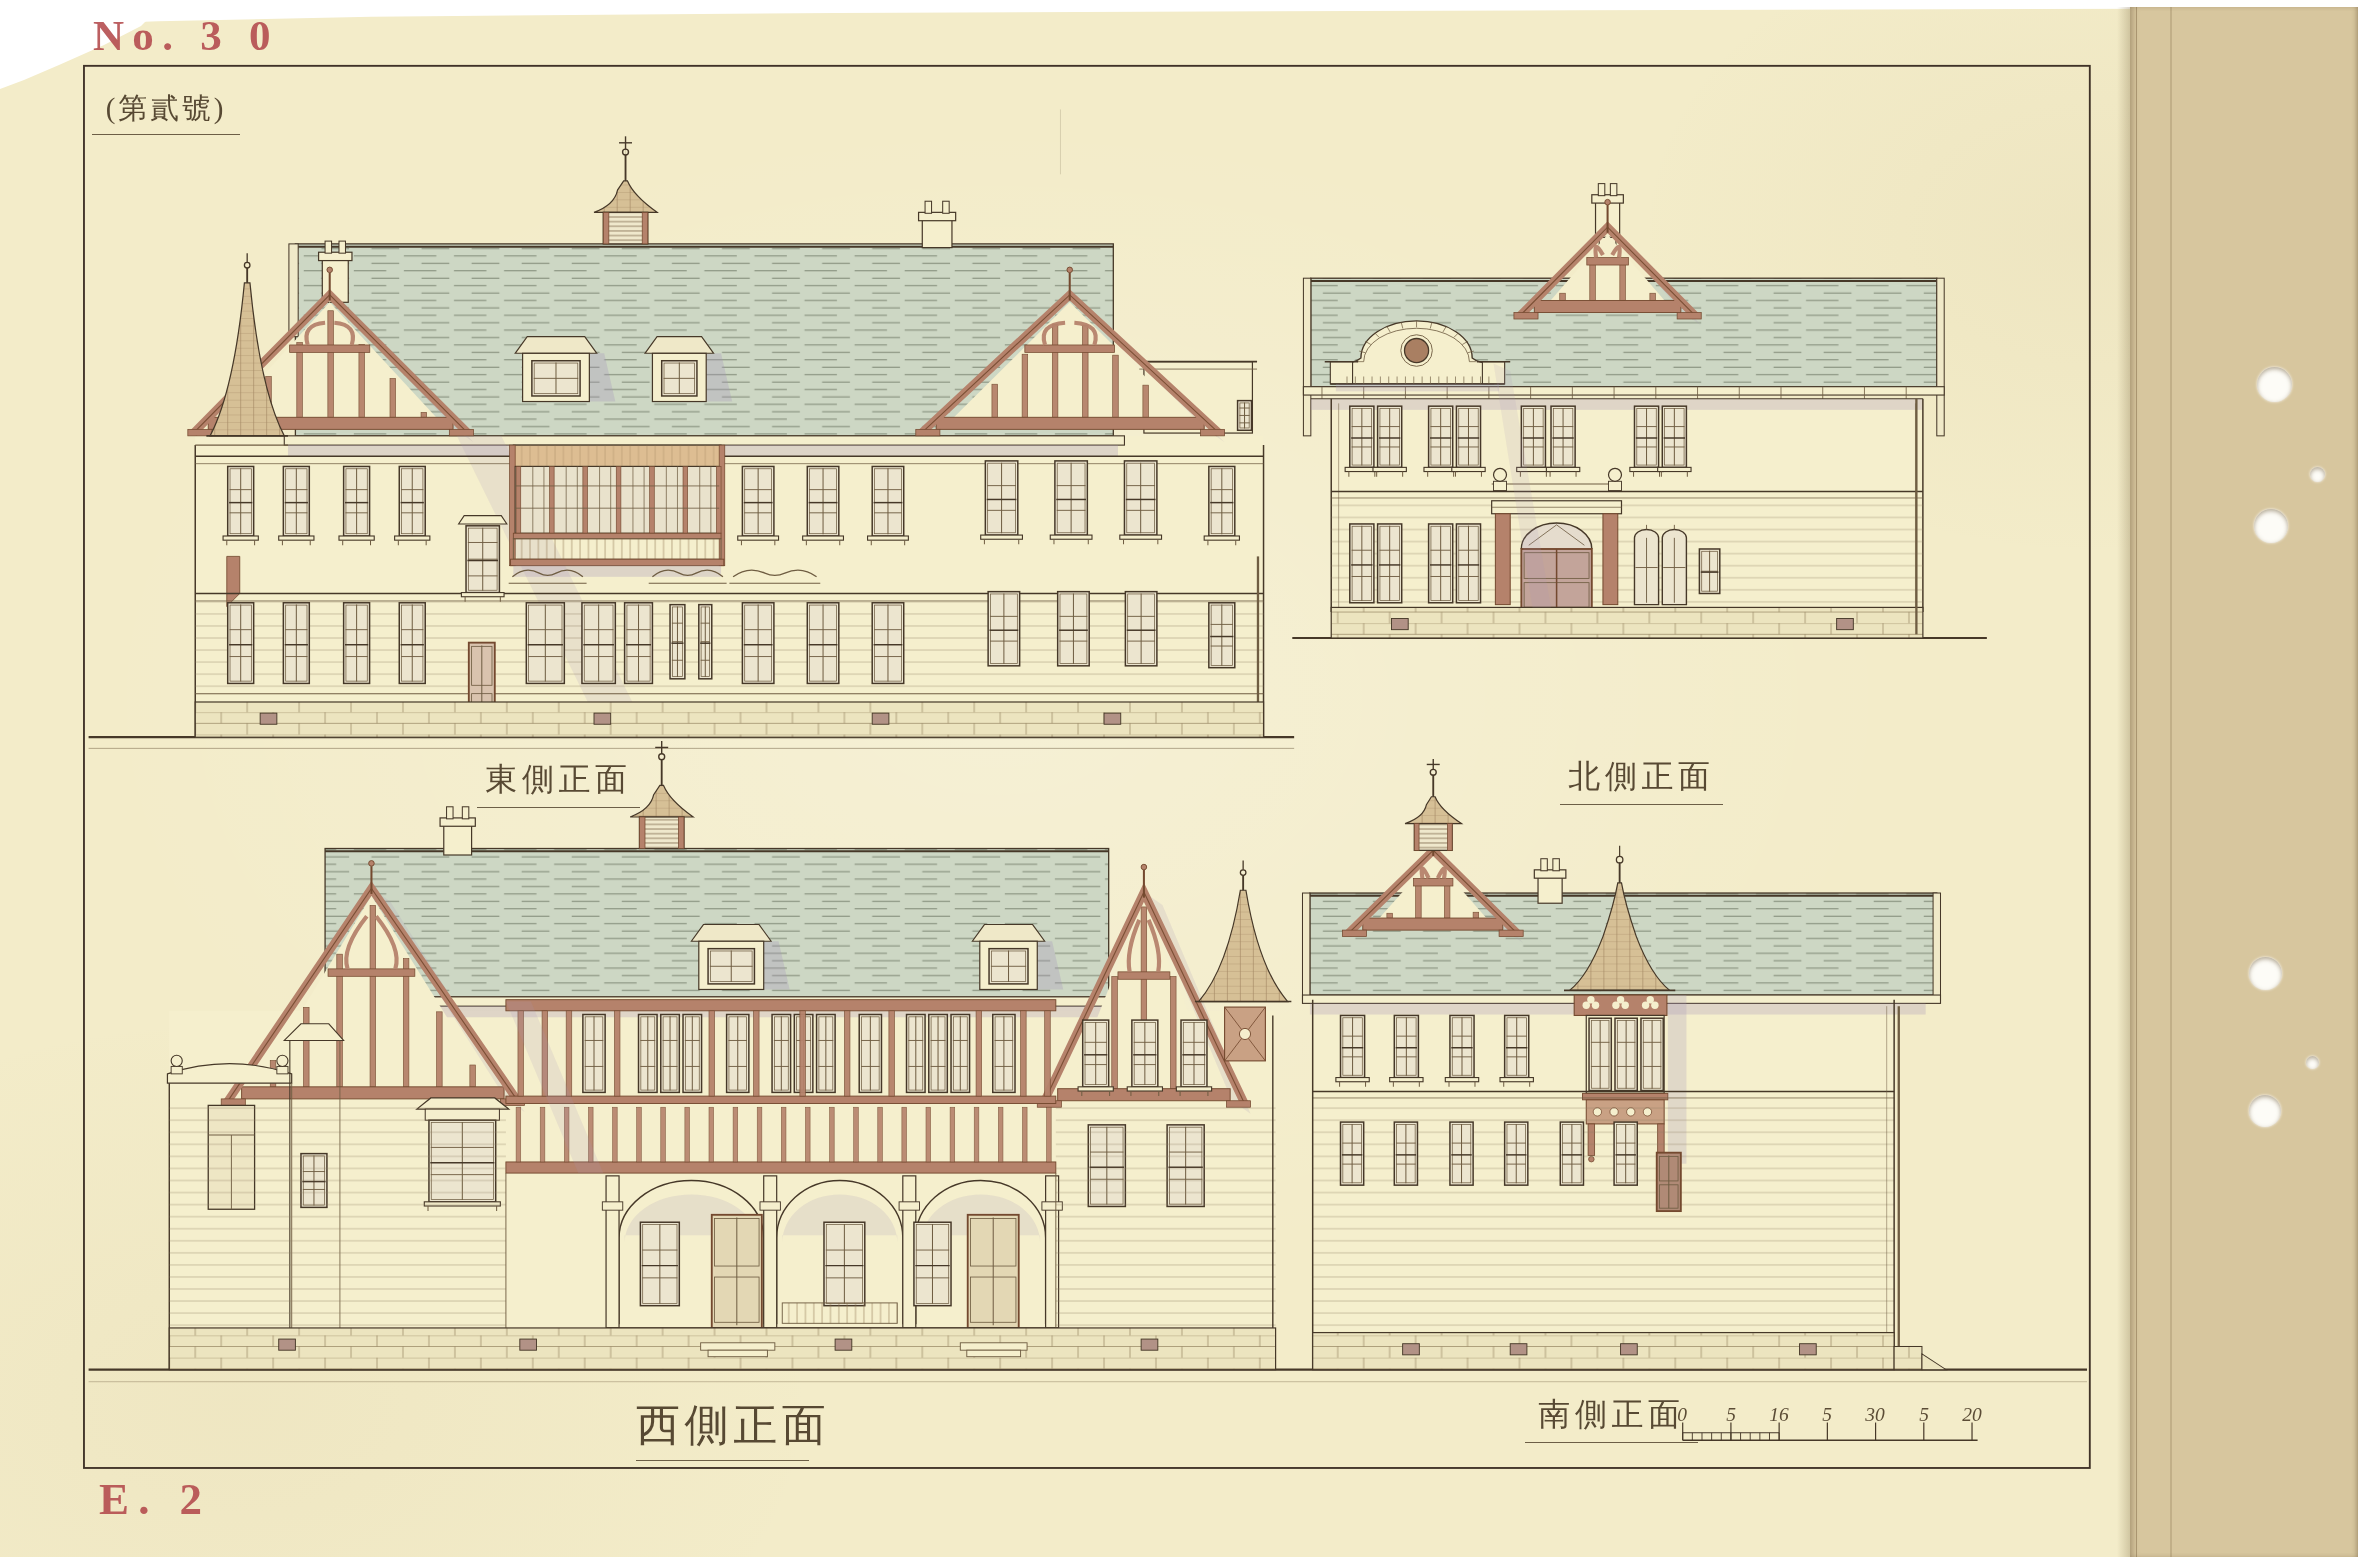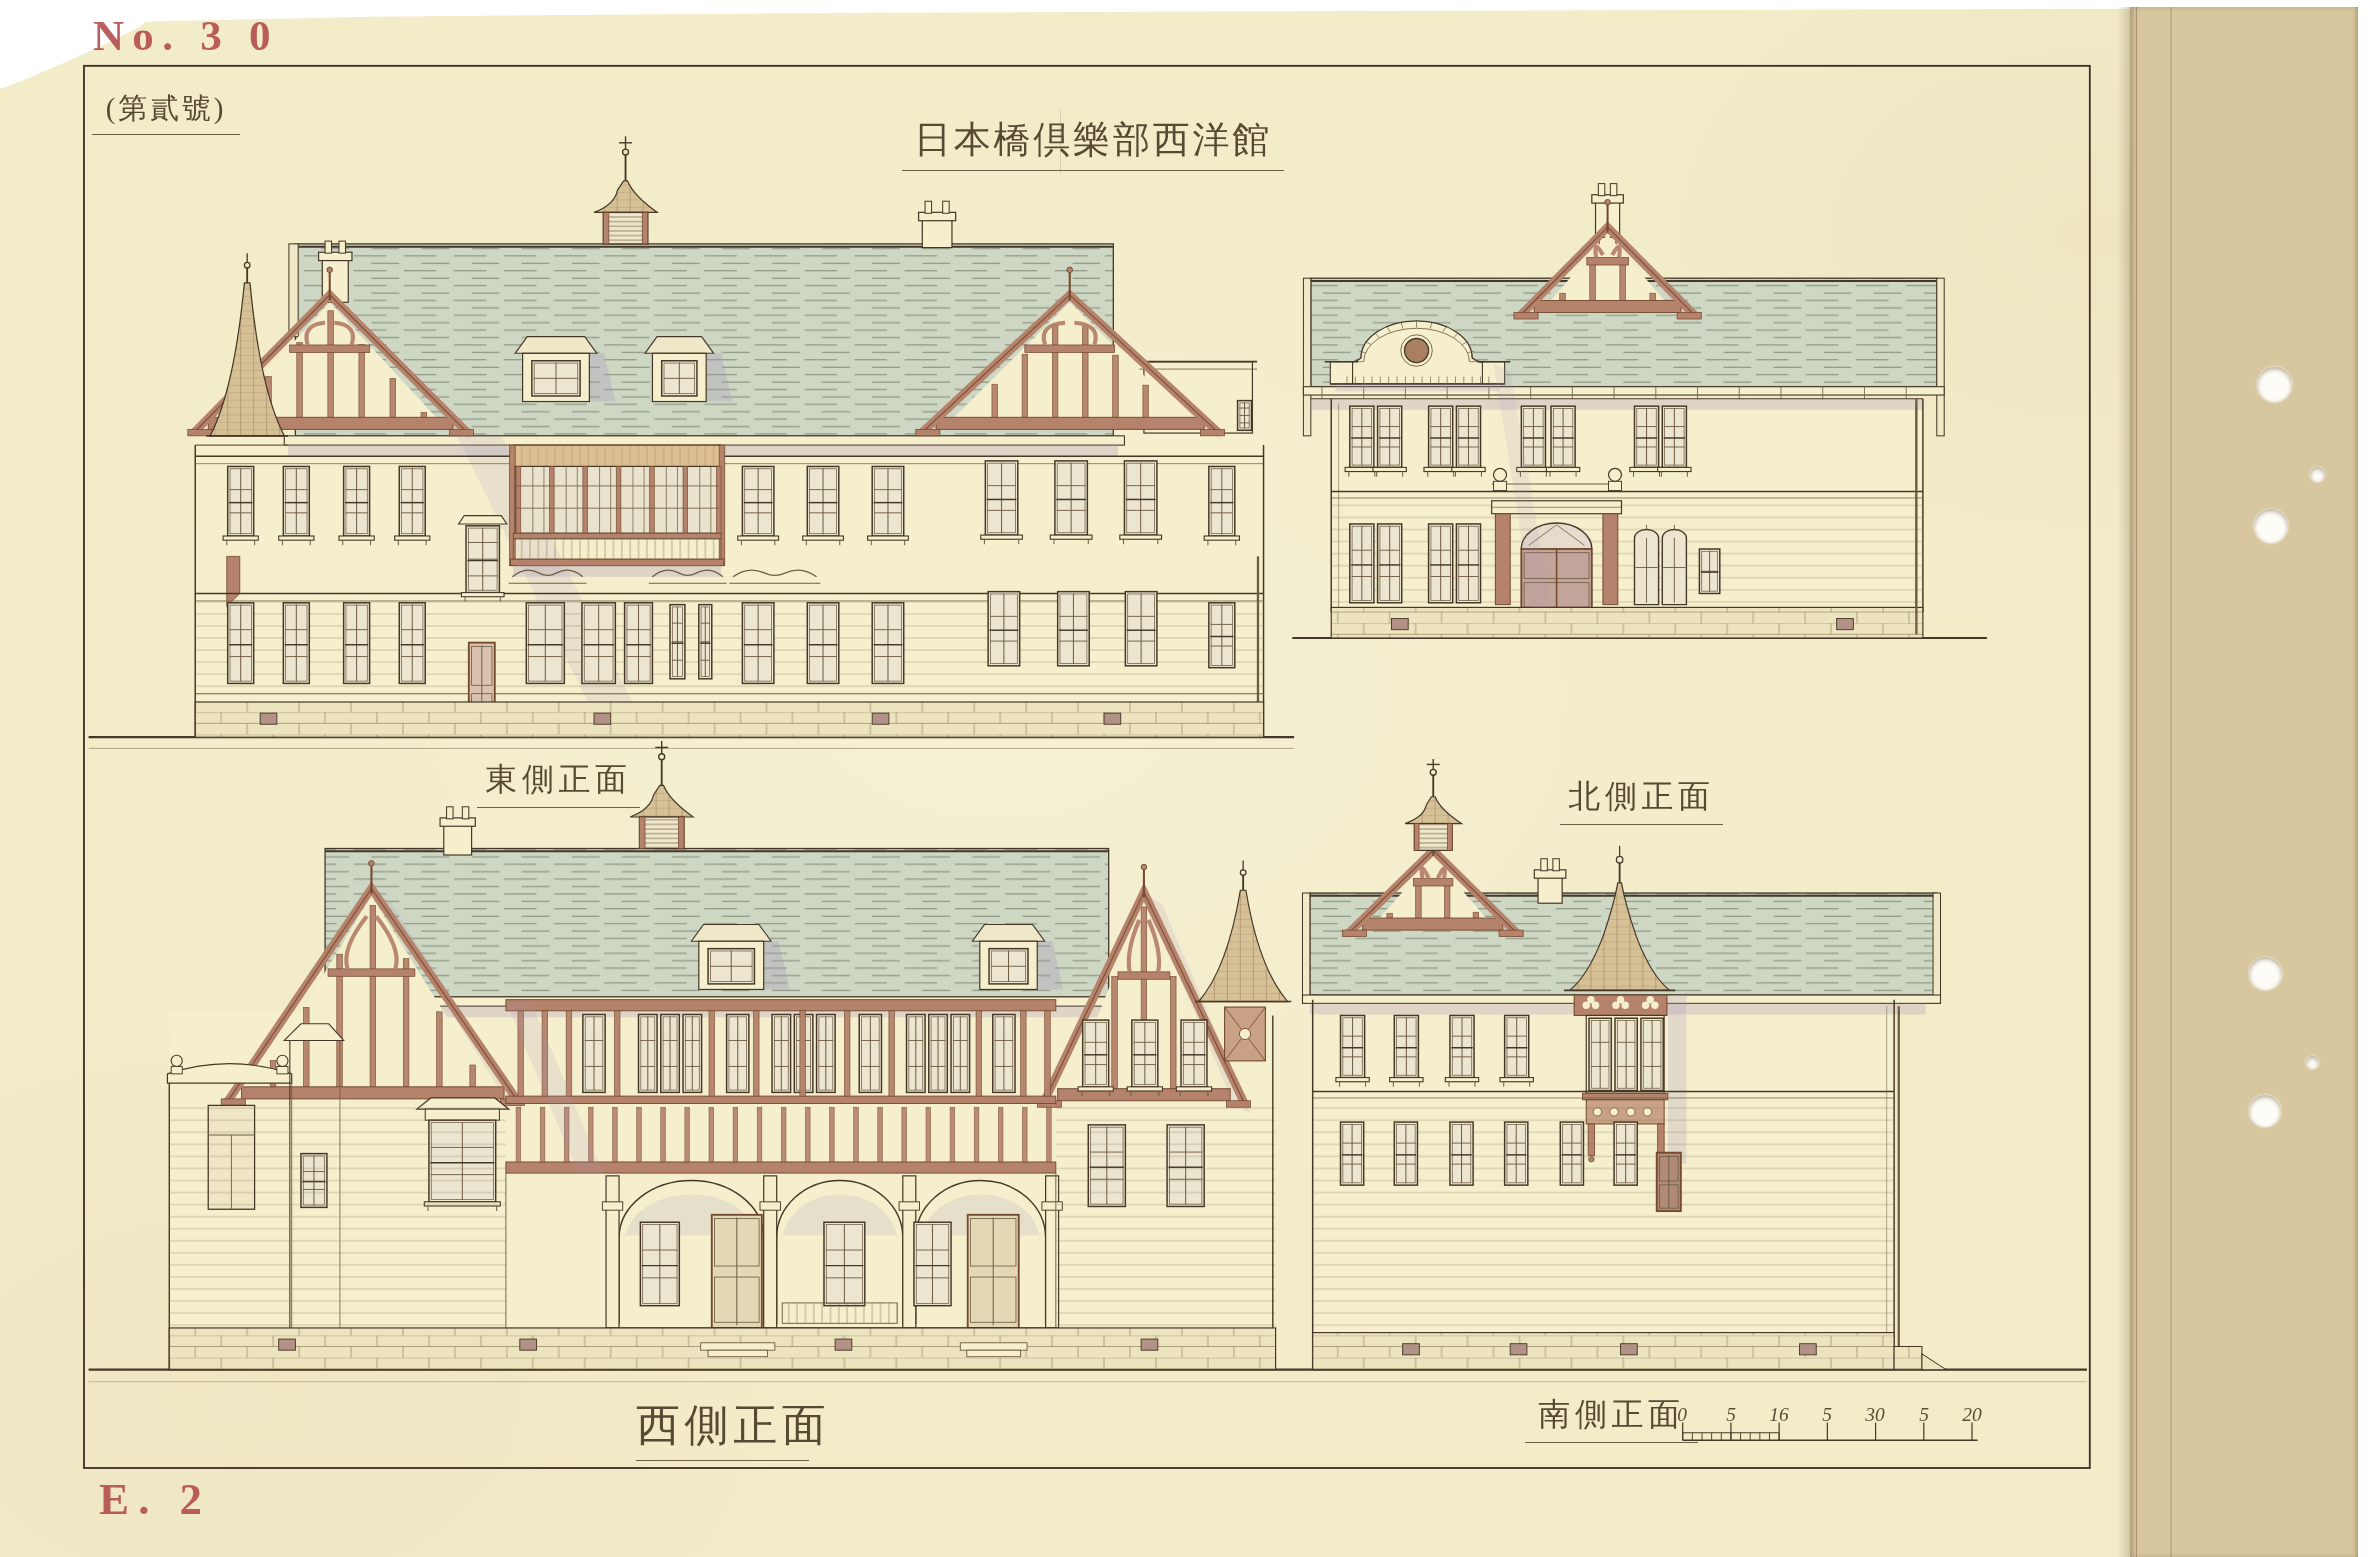--- a/index.html
+++ b/index.html
@@ -29,21 +29,21 @@
   .hole{position:absolute;border-radius:50%;background:#fdfcf7;
     box-shadow:inset 0 1.9px 4.6px rgba(110,90,55,.5), 0 0 2.8px rgba(255,255,255,.9);}
   .stamp{position:absolute;color:#b3494c;font-weight:bold;opacity:.88;white-space:nowrap;}
   .stamp-no{left:93px;top:11px;font-size:43px;letter-spacing:8.3px;}
   .stamp-code{left:99px;top:1473px;font-size:45px;letter-spacing:9.3px;}
   .ink-label{position:absolute;color:rgba(74,59,38,.92);white-space:nowrap;text-align:center;}
   .ul{border-bottom:1.9px solid rgba(74,59,38,.8);padding-bottom:4.6px;}
   .plate-label{left:92px;top:89px;width:148px;font-size:29px;letter-spacing:2.8px;text-align:center;}
   .main-title{left:902px;top:115px;width:382px;font-size:37px;letter-spacing:2.8px;}
   .lbl-east{left:477px;top:758px;width:163px;font-size:32px;letter-spacing:4.6px;}
-  .lbl-north{left:1560px;top:755px;width:163px;font-size:32px;letter-spacing:4.6px;margin-top:20px;}
+  .lbl-north{left:1560px;top:755px;width:163px;font-size:32px;letter-spacing:4.6px;}
   .lbl-west{left:636px;top:1396px;width:173px;font-size:44px;letter-spacing:4.6px;}
   .lbl-south{left:1525px;top:1393px;width:173px;font-size:32px;letter-spacing:4.6px;}
   .scale-num{position:absolute;top:1404px;width:22px;text-align:center;color:rgba(74,59,38,.9);
     font-size:19.5px;font-style:italic;}
   svg{position:absolute;left:0;top:0;}
 </style>
 </head>
 <body>
 
 <div class="stage">
@@ -1187,21 +1187,20 @@
 
   <div class="hole" style="left:2257px;top:367px;width:35px;height:35px"></div>
   <div class="hole" style="left:2310px;top:467px;width:15px;height:15px"></div>
   <div class="hole" style="left:2254px;top:509px;width:34px;height:34px"></div>
   <div class="hole" style="left:2249px;top:957px;width:33px;height:33px"></div>
   <div class="hole" style="left:2306px;top:1056px;width:13px;height:13px"></div>
   <div class="hole" style="left:2249px;top:1095px;width:32px;height:32px"></div>
 
   <div class="stamp stamp-no">No. 3 0</div>
   <div class="ink-label ul plate-label">(第貳號)</div>
-  <div class="ink-label ul main-title">日本橋倶樂部西洋館</div>
   <div class="ink-label ul lbl-east">東側正面</div>
   <div class="ink-label ul lbl-north">北側正面</div>
   <div class="ink-label ul lbl-west">西側正面</div>
   <div class="ink-label ul lbl-south">南側正面</div>
   <div class="stamp stamp-code">E. 2</div>
 
   <div>
     <span class="scale-num" style="left:1671px">0</span>
     <span class="scale-num" style="left:1720px">5</span>
     <span class="scale-num" style="left:1768px">16</span>

